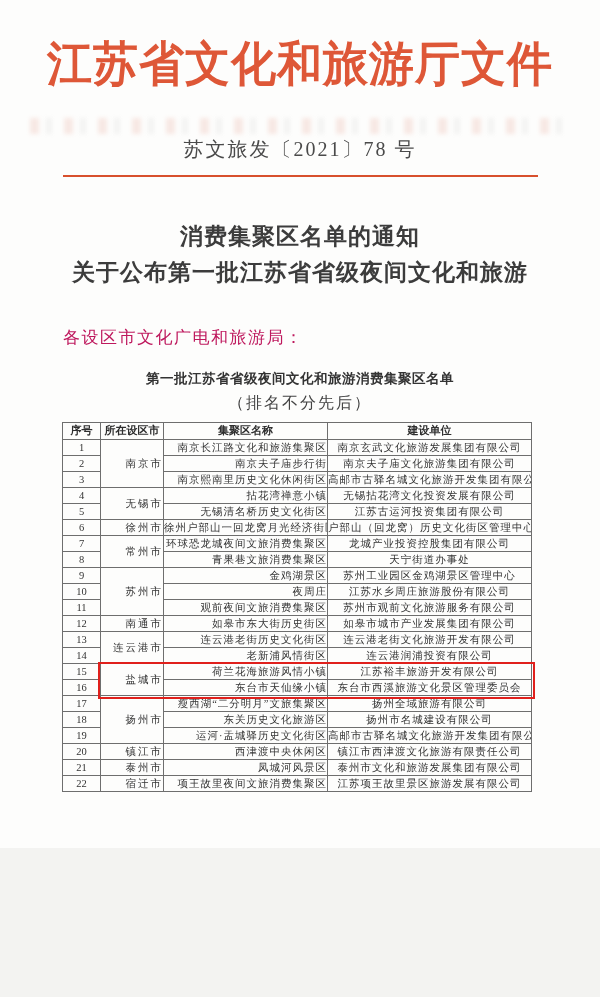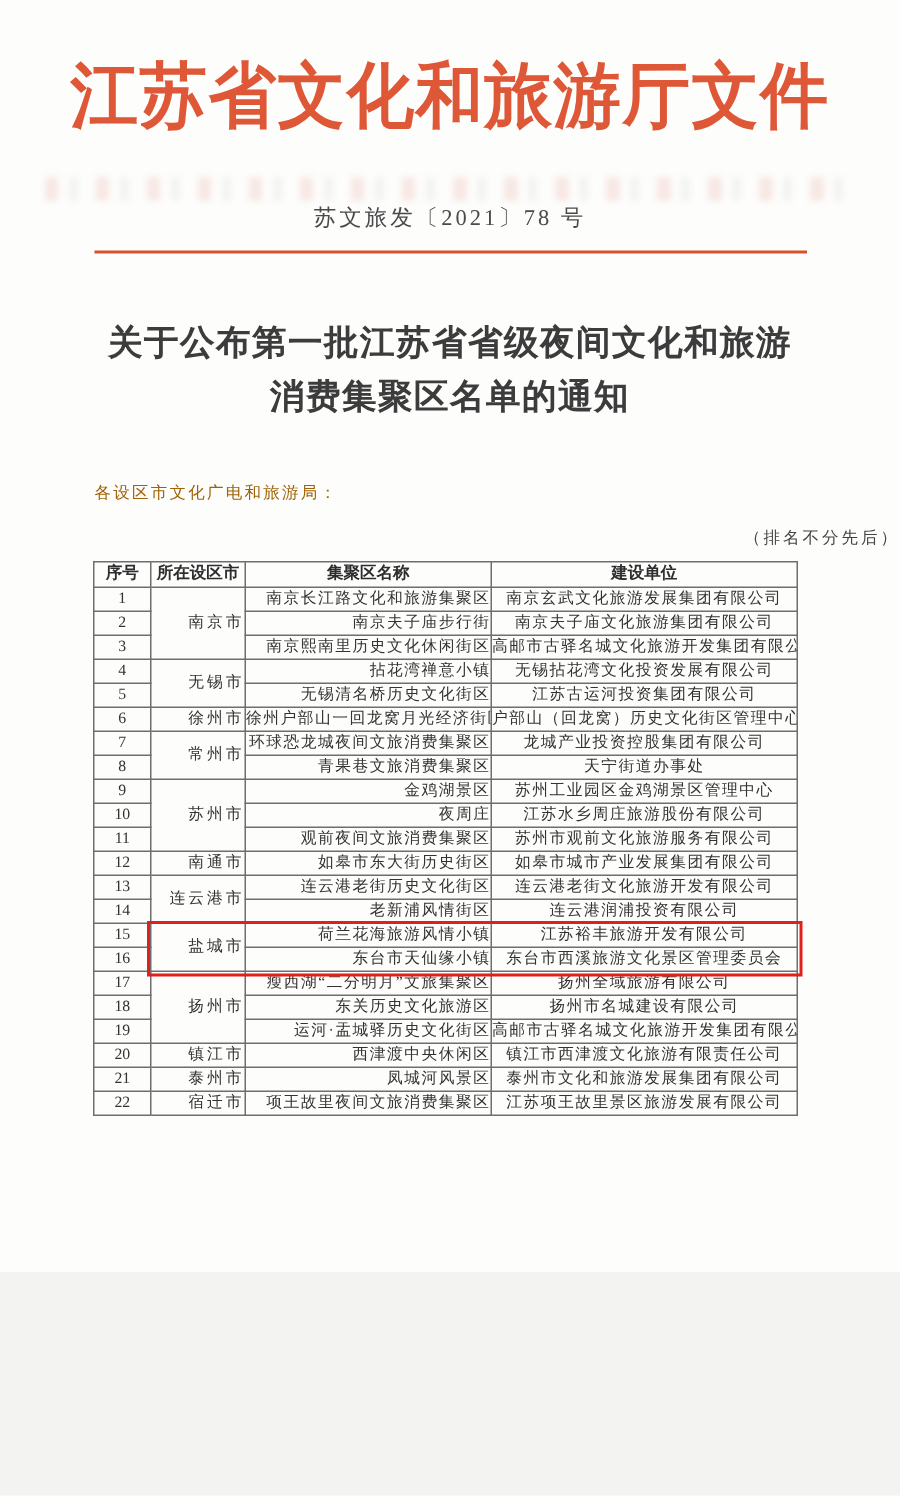--- a/index.html
+++ b/index.html
@@ -32,21 +32,21 @@
   .bleed{
     position:absolute;left:30px;right:30px;top:118px;height:16px;
     background:repeating-linear-gradient(90deg,
       rgba(214,104,80,.14) 0 9px, rgba(255,255,255,0) 9px 16px,
       rgba(150,150,150,.10) 16px 22px, rgba(255,255,255,0) 22px 34px);
     filter:blur(2px);
   }
   .doc-number{
     margin-top:34px;
     text-align:center;
-    font-size:15px;
+    font-size:20px;
     letter-spacing:2px;
     color:#4a4a4a;
   }
   .red-rule{
     margin:12px auto 0 auto;
     width:475px;height:2px;
     background:#d8502d;
   }
   
   .doc-title{
@@ -54,24 +54,24 @@
     text-align:center;
     font-weight:bold;
     color:#3c3c3c;
     font-size:23px;
     line-height:36px;
     letter-spacing:1px;
   }
   
   .salutation{
     margin:30px 62px 0 63px;
-    font-size:11px;
+    font-size:17px;
     letter-spacing:1.5px;
     line-height:33px;
-    color:#a16207;
+    color:#be185d;
   }
   .body-par{
     margin:0 62px 0 63px;
     font-size:15px;
     letter-spacing:1.2px;
     line-height:33px;
     text-align:justify;
     text-indent:2em;
     color:#3d3d3d;
   }
@@ -79,22 +79,22 @@
   .tbl-title{
     margin-top:16px;
     text-align:center;
     font-weight:bold;
     font-size:13.5px;
     letter-spacing:.5px;
     color:#333;
   }
   .tbl-subtitle{
     margin-top:5px;
-    text-align:right;
-    font-size:11px;
+    text-align:center;
+    font-size:16px;
     letter-spacing:2px;
     color:#444;
     font-family:Liberation Mono, monospace;
   }
   .tbl-wrap{
     position:relative;
     margin:8px 0 0 62px;
     width:469px;
   }
   table.roster{
@@ -140,27 +140,28 @@
 
   <div class="letterhead" style="color: rgb(222, 87, 55);">江苏省文化和旅游厅文件</div>
 
   <div class="bleed"></div>
 
   <div class="doc-number">苏文旅发〔2021〕78 号</div>
 
   <div class="red-rule"></div>
 
   <div class="doc-title">
+    <div>消费集聚区名单的通知</div>
     <div>关于公布第一批江苏省省级夜间文化和旅游</div>
-    <div>消费集聚区名单的通知</div>
   </div>
 
   <div class="salutation">各设区市文化广电和旅游局：</div>
 
 
+  <div class="tbl-title">第一批江苏省省级夜间文化和旅游消费集聚区名单</div>
   <div class="tbl-subtitle">（排名不分先后）</div>
 
   <div class="tbl-wrap">
     <table class="roster">
       <colgroup>
         <col class="w-no">
           <col class="w-city">
           <col class="w-name">
           <col class="w-org">
       </colgroup>

